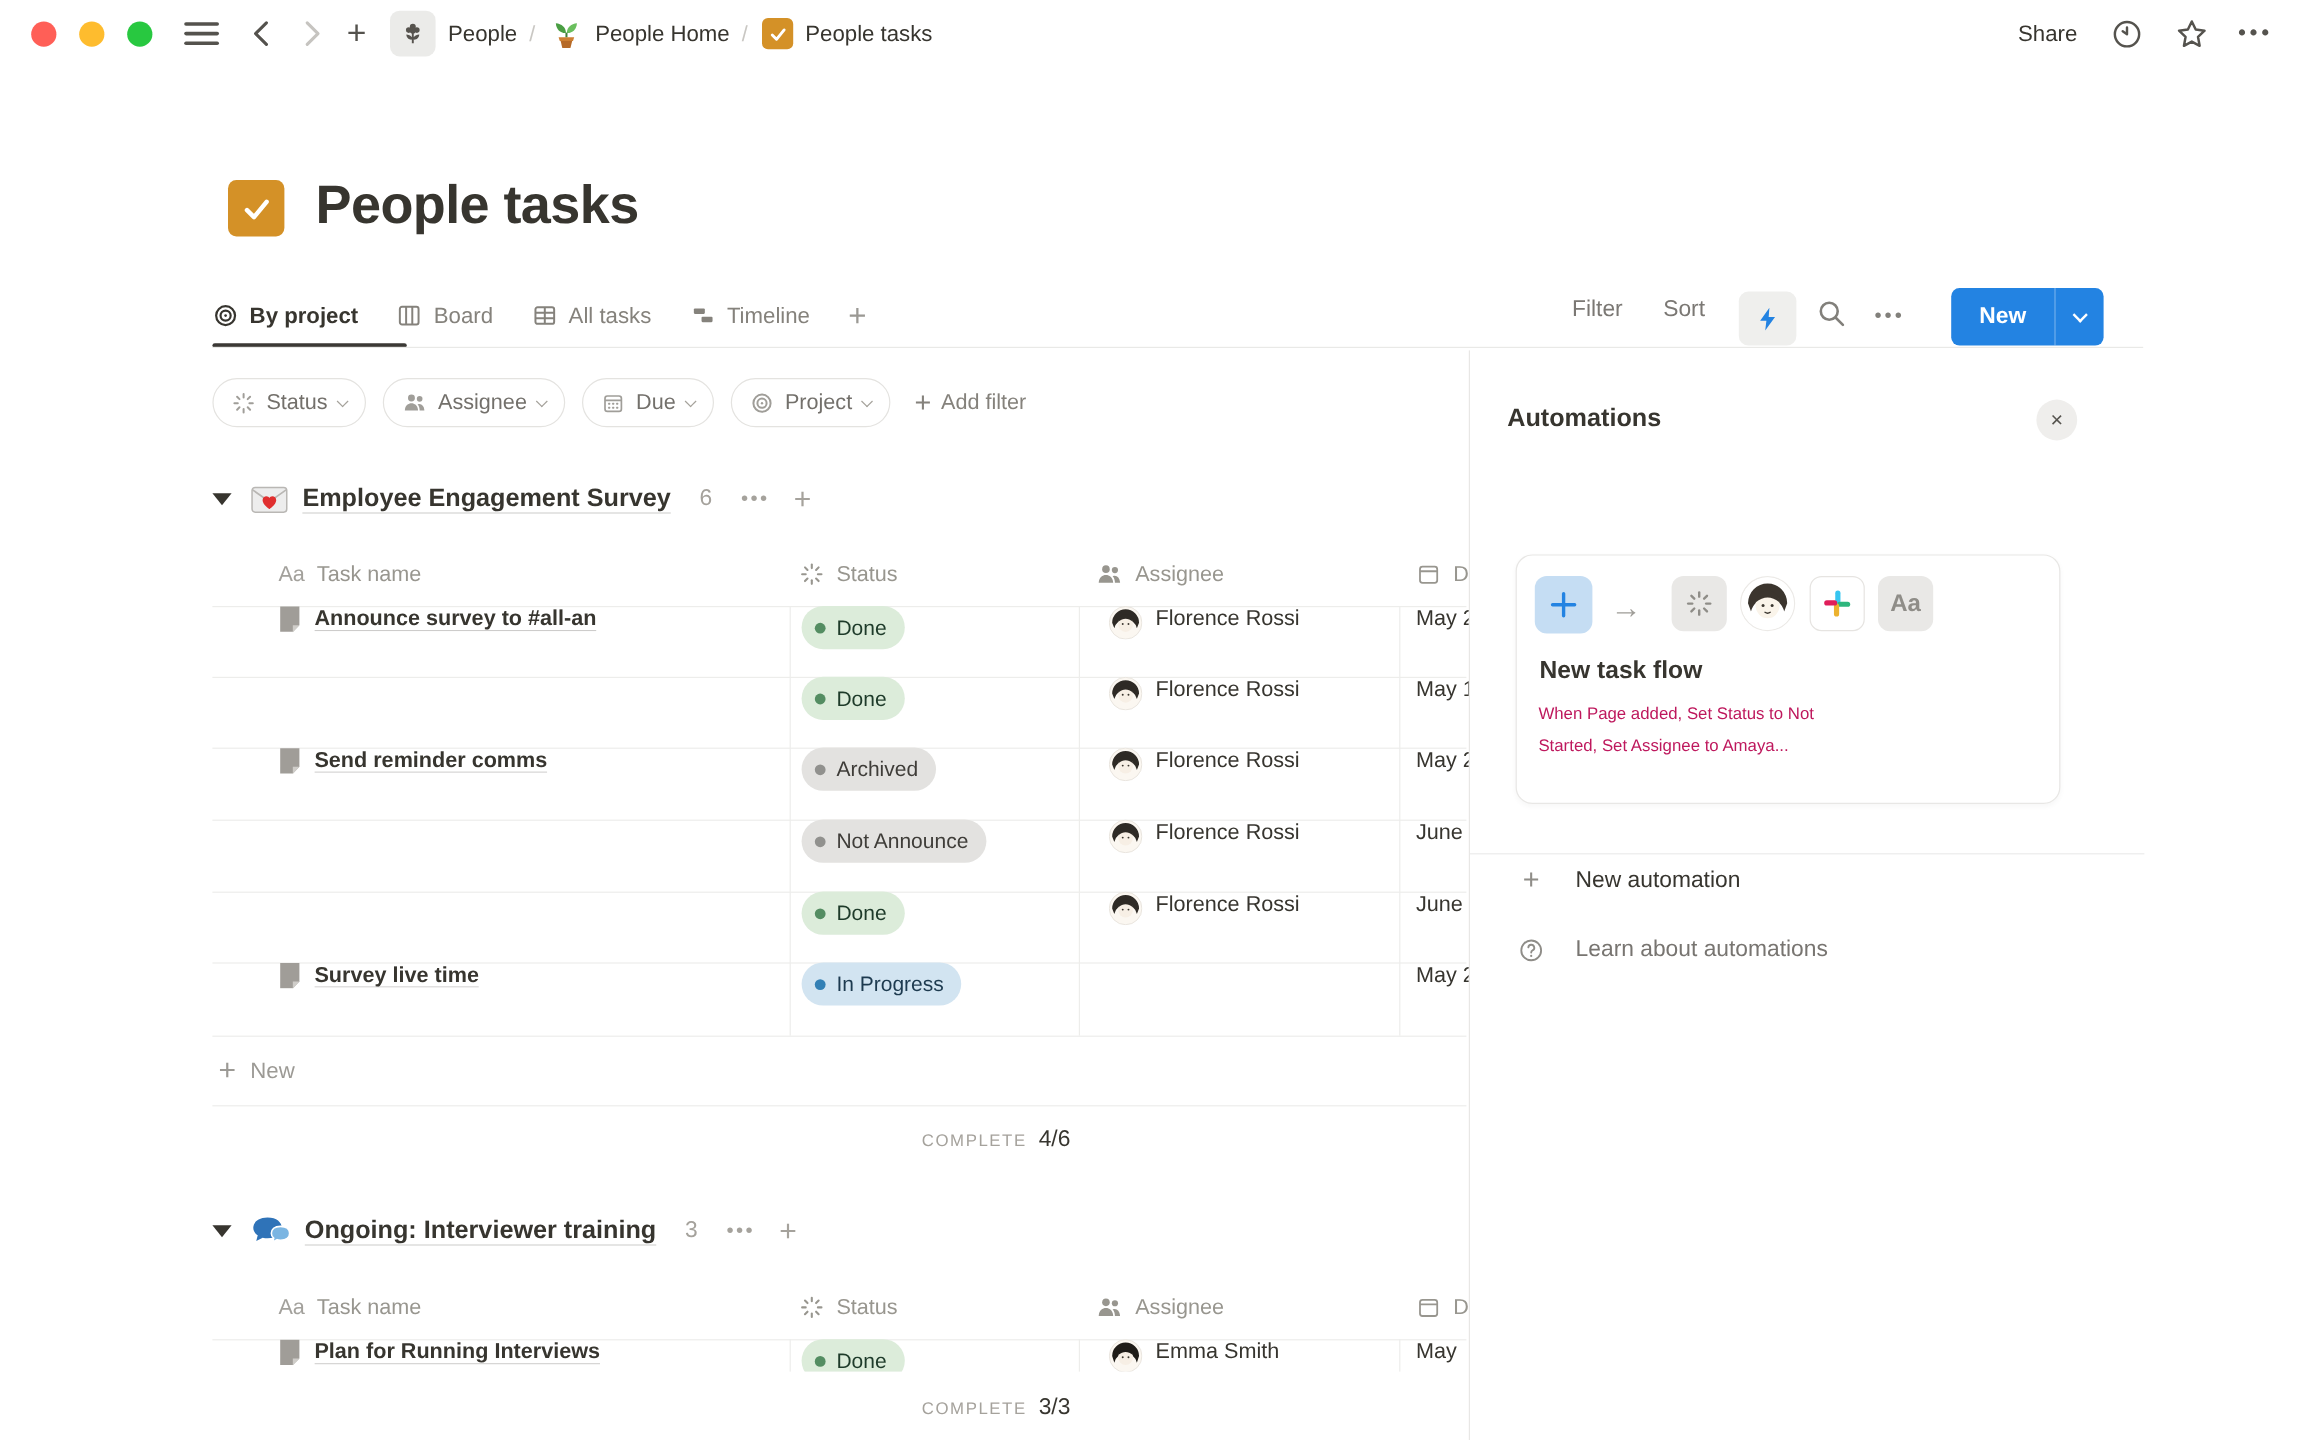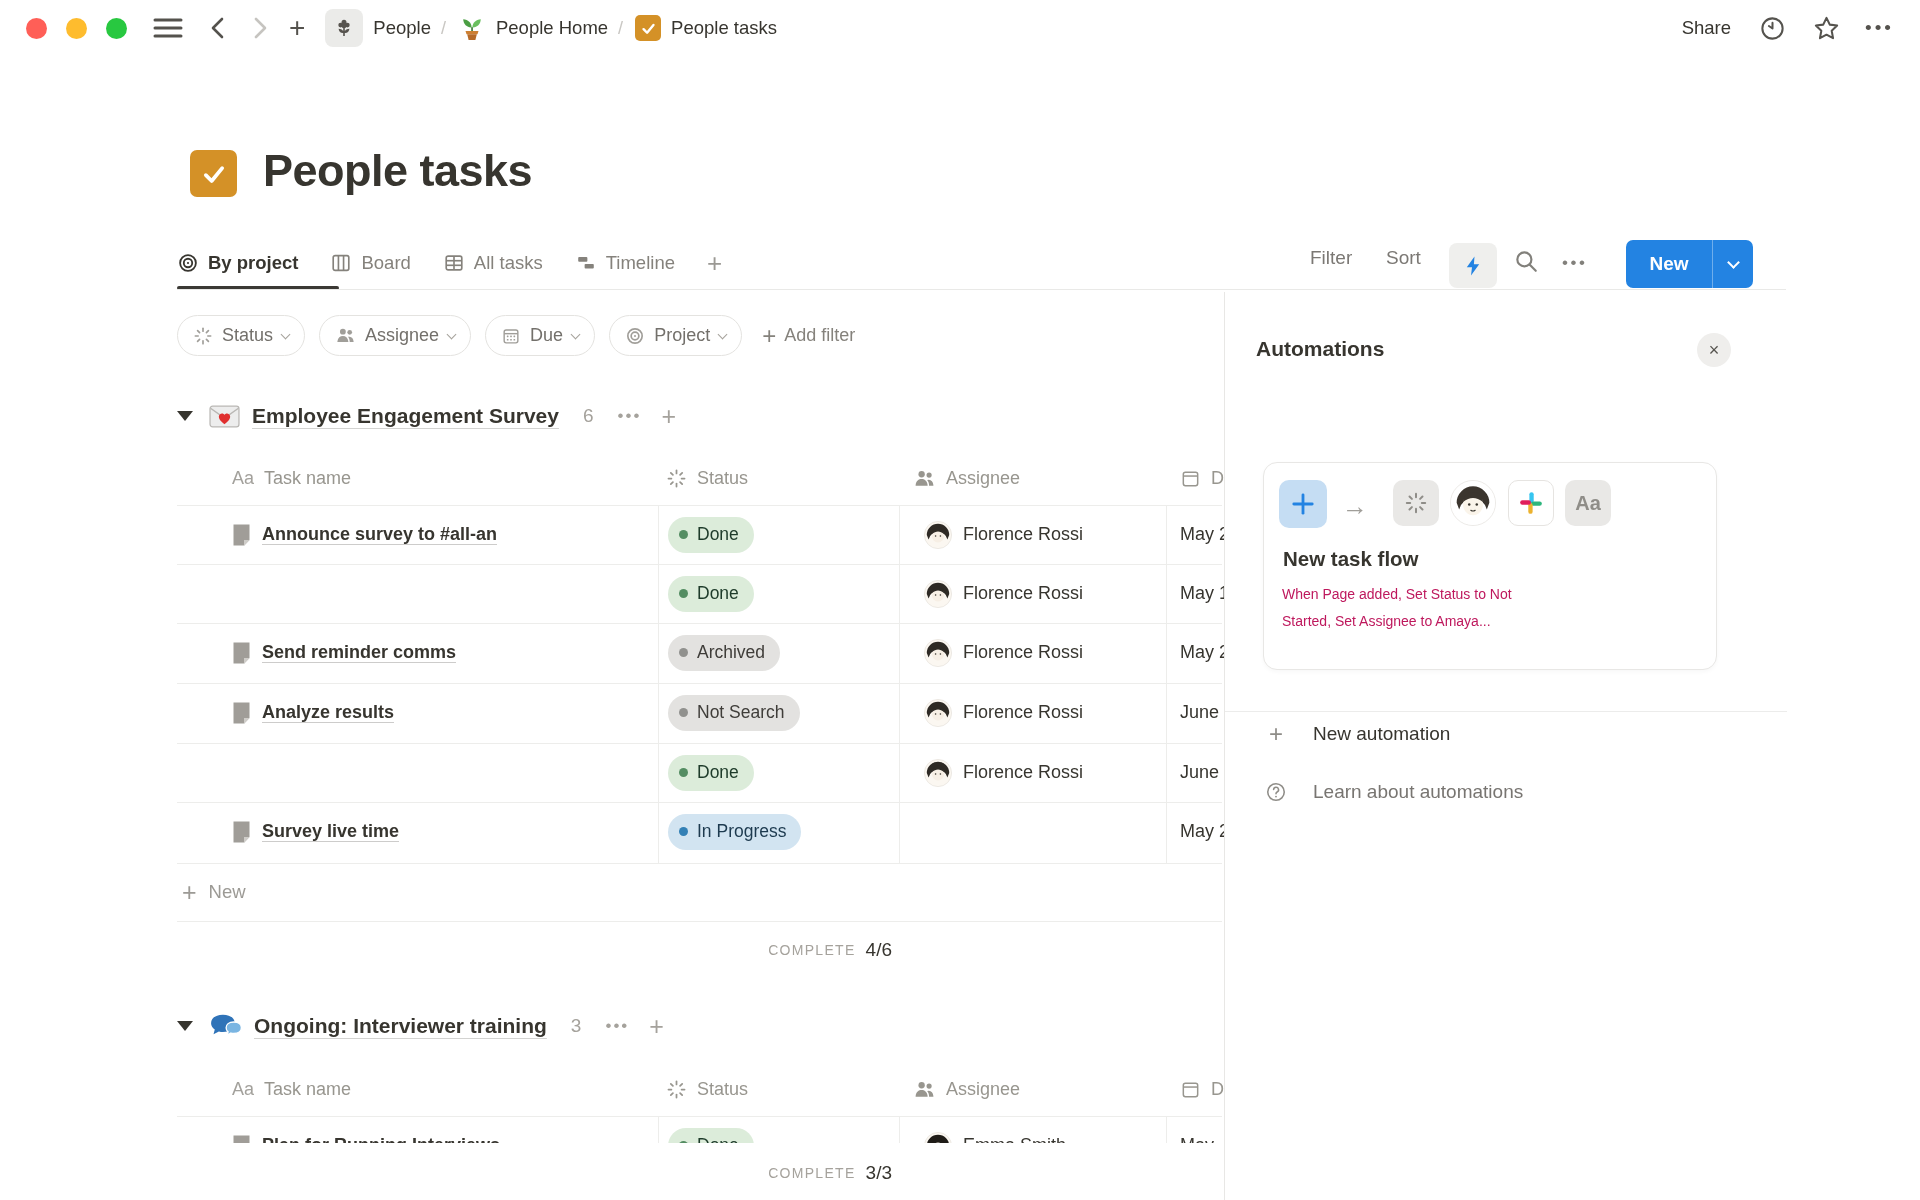--- a/index.html
+++ b/index.html
@@ -54,21 +54,21 @@
   .gcount{font-size:19px;color:#a5a29c;margin-left:24px}
   .gdots{font-size:17px;letter-spacing:2px;color:#a5a29c;margin-left:24px}
   .gplus{font-size:25px;color:#a5a29c;margin-left:20px;line-height:20px}
 
   
   .hline{position:absolute;height:1px;background:#ededeb;left:177px;width:1045px}
   .vline{position:absolute;width:1px;background:#ededeb}
   .colhead{position:absolute;left:177px;width:1045px;height:52px}
   .colhead .cell{position:absolute;top:0;height:52px;display:flex;align-items:center;gap:10px;color:#98968f;font-size:18px}
   .trow{position:absolute;left:177px;width:1045px;height:59px}
-  .trow .cell{position:absolute;top:0;height:59px;display:flex;align-items:center}
+  .trow .cell{position:absolute;top:0;height:59px;display:flex;align-items:flex-start}
   .task-link{font-size:18px;font-weight:700;color:#37352f;text-decoration:underline;text-decoration-color:rgba(55,53,47,.25);text-underline-offset:4px;text-decoration-thickness:1px;white-space:nowrap;overflow:hidden;max-width:386px}
   .pill{display:inline-flex;align-items:center;gap:9px;height:36px;padding:0 15px 0 11px;border-radius:18px;font-size:17.5px;white-space:nowrap}
   .pill .dot{width:9px;height:9px;border-radius:50%}
   .pill.done{background:#dcecda;color:#1e3b2a}.pill.done .dot{background:#548d62}
   .pill.gray{background:#e3e2e0;color:#3f3d39}.pill.gray .dot{background:#91918e}
   .pill.blue{background:#d2e4f1;color:#1d3a4f}.pill.blue .dot{background:#3380b5}
   .aname{font-size:18px;color:#37352f;margin-left:11px;white-space:nowrap}
   .due{font-size:18px;color:#37352f;white-space:nowrap}
   .newrow{position:absolute;left:177px;width:1045px;display:flex;align-items:center;gap:12px;color:#9c9a95;font-size:18.5px}
   .complete{position:absolute;left:600px;width:292px;display:flex;align-items:center;justify-content:flex-end;gap:10px;height:40px}
@@ -435,31 +435,24 @@
           <path d="M7.8 13.2 C8.2 8.6 11 6.8 14 6.8 c3 0 5.8 1.8 6.2 6.4 c-2.2 -1.8 -4.2 -2.6 -6.2 -2.6 c-2 0 -4 0.8 -6.2 2.6 Z" fill="#2e2a25"></path>
           <circle cx="11.6" cy="15" r="0.8" fill="#3a362f"></circle>
           <circle cx="16.4" cy="15" r="0.8" fill="#3a362f"></circle>
         </svg>
       <span class="aname">Florence Rossi</span>
     </span>
     <span class="cell due" style="left:1003px">May 2</span>
   </div>
 
   <div class="trow" style="top:683px">
-    <span class="cell" style="left:55px">
-      <svg width="19" height="22" viewBox="0 0 19 22" style="margin-right:11px">
-          <path d="M1.5 0.5 h16 v15.5 l-5.5 5.5 h-10.5 z" fill="#a09d98"></path>
-          <path d="M17.5 16 l-5.5 6 v-6 z" fill="#cfcdc9"></path>
-        </svg>
-      <span class="task-link">Analyze results</span>
-    </span>
     <span class="cell" style="left:491px">
         <span class="pill gray">
           <span class="dot"></span>
-          <span>Not Search</span>
+          <span>Not Announce</span>
         </span>
       </span>
     <span class="cell" style="left:747px">
       <svg width="28" height="28" viewBox="0 0 28 28">
           <circle cx="14" cy="14" r="13.6" fill="#fbf7f1" stroke="#e8e4de" stroke-width="0.8"></circle>
           <path d="M14 2.8 a11.2 11.2 0 0 1 11.2 11.2 l-1.8 4.6 a9.6 9.6 0 0 0 -18.8 0 L2.8 14 A11.2 11.2 0 0 1 14 2.8 Z" fill="#2e2a25"></path>
           <ellipse cx="14" cy="14.8" rx="6.2" ry="6.8" fill="#f7efe5"></ellipse>
           <path d="M7.8 13.2 C8.2 8.6 11 6.8 14 6.8 c3 0 5.8 1.8 6.2 6.4 c-2.2 -1.8 -4.2 -2.6 -6.2 -2.6 c-2 0 -4 0.8 -6.2 2.6 Z" fill="#2e2a25"></path>
           <circle cx="11.6" cy="15" r="0.8" fill="#3a362f"></circle>
           <circle cx="16.4" cy="15" r="0.8" fill="#3a362f"></circle>

